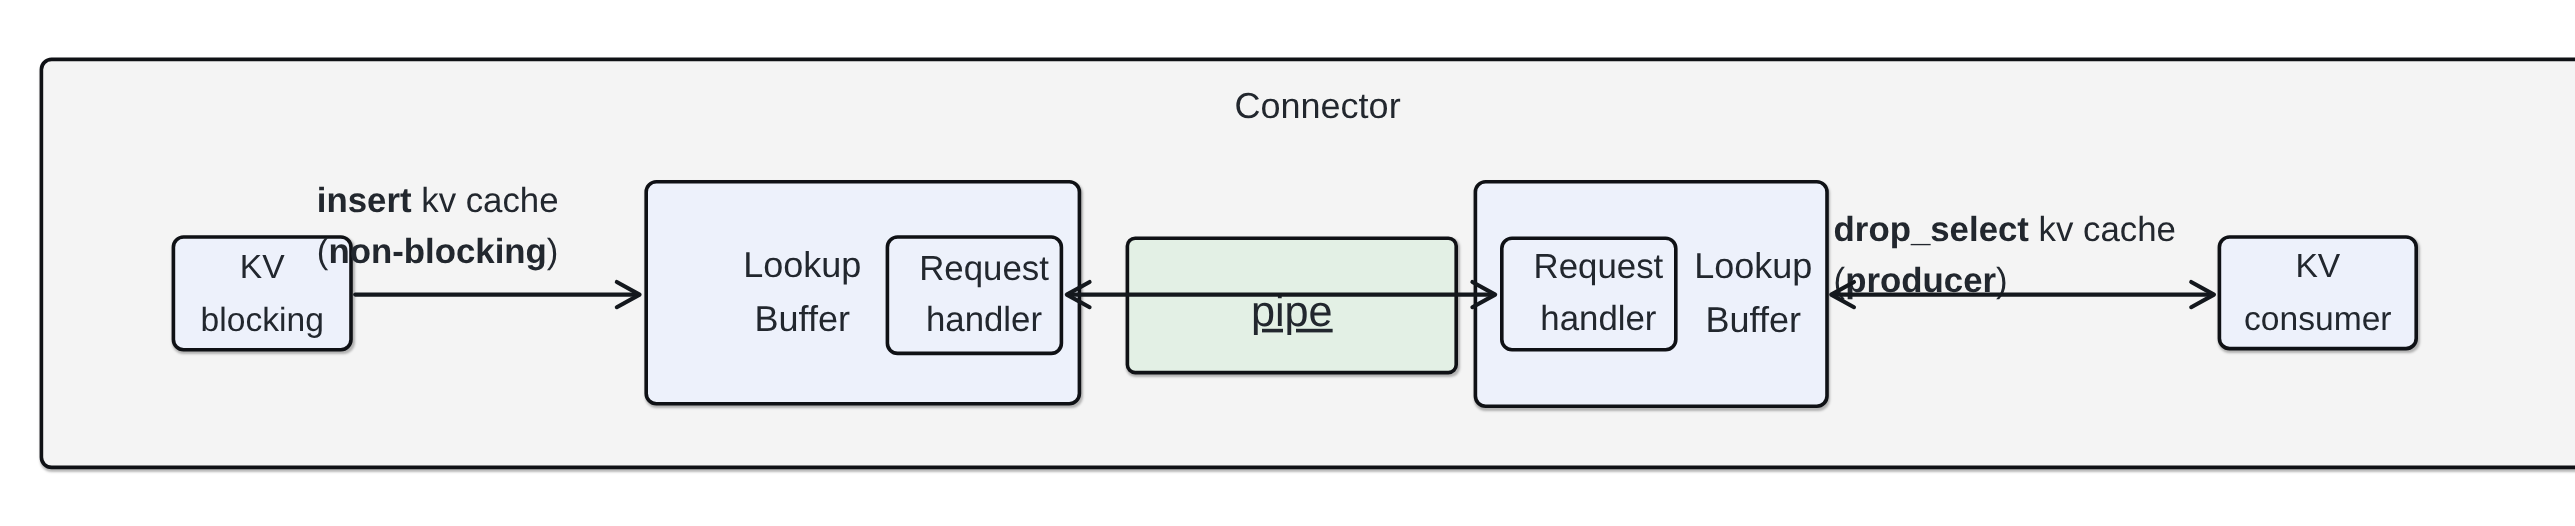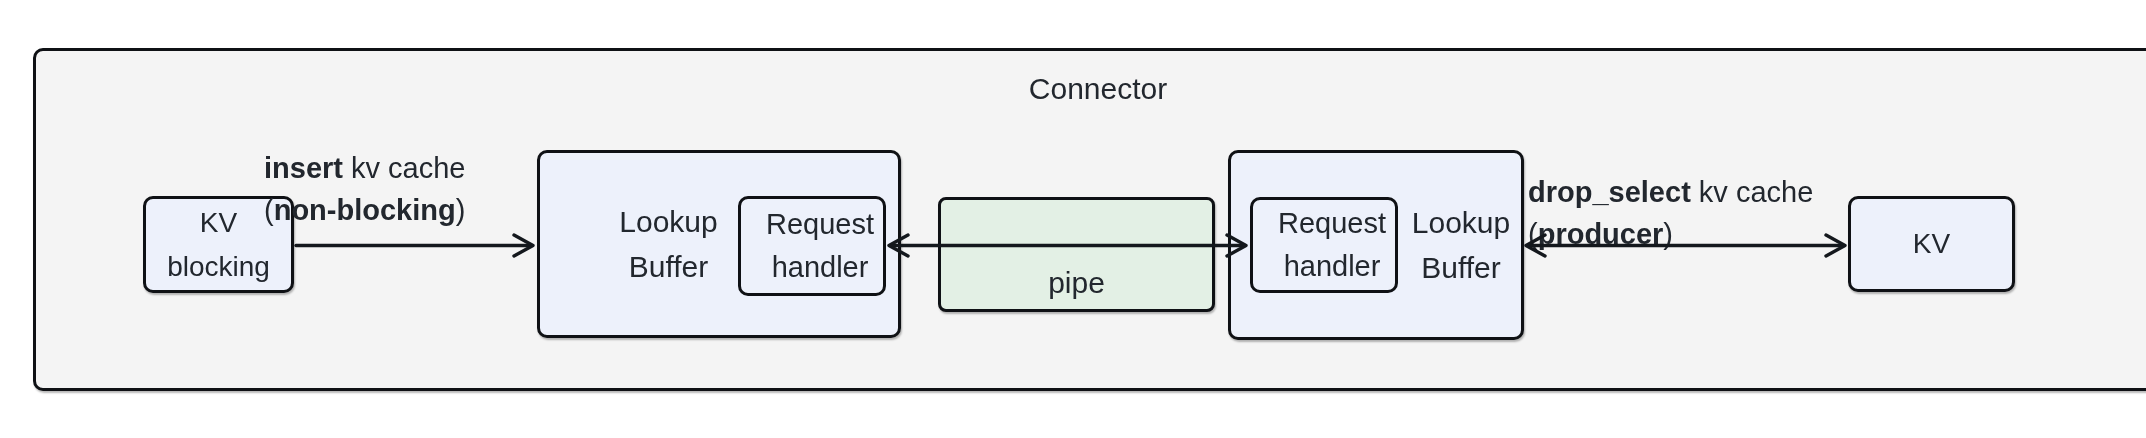--- a/index.html
+++ b/index.html
@@ -93,21 +93,21 @@
     position: absolute;
     left: 938px; top: 197px; width: 277px; height: 115px;
     background: var(--pipe-fill);
     border: 3px solid var(--border);
     border-radius: 8px;
     box-shadow: 1px 2px 2px rgba(0,0,0,0.28);
     display: flex;
     align-items: flex-end;
     justify-content: center;
   }
-  .pipe-label { font-size: 30px; padding-bottom: 9px; }
+  .pipe-label { font-size: 36px; padding-bottom: 28px; text-decoration: underline; }
 
   .edge-label {
     position: absolute;
     font-size: 29px;
     line-height: 42px;
     color: var(--text);
   }
   .edge-label b { font-weight: 700; }
   .edge-label-insert { left: 264px; top: 147px; width: 302px; }
   .edge-label-drop   { left: 1528px; top: 147px; width: 328px; margin-top: 24px; }
@@ -171,20 +171,21 @@
     </div>
   </div>
 
   <div class="edge-label edge-label-drop">
     <div><b>drop_select</b><span> kv cache</span></div>
     <div><span>(</span><b>producer</b><span>)</span></div>
   </div>
 
   <div class="node kv-consumer">
     <span>KV</span>
+    <span>consumer</span>
   </div>
 
   <svg class="arrows" viewBox="0 0 2146 438" xmlns="http://www.w3.org/2000/svg" aria-hidden="true">
 
     <g>
       <path class="arrow-stroke" d="M296 245.5 H531"></path>
       <path class="arrow-stroke" d="M514 235 L533 245.5 L514 256"></path>
     </g>
 
     <g>

